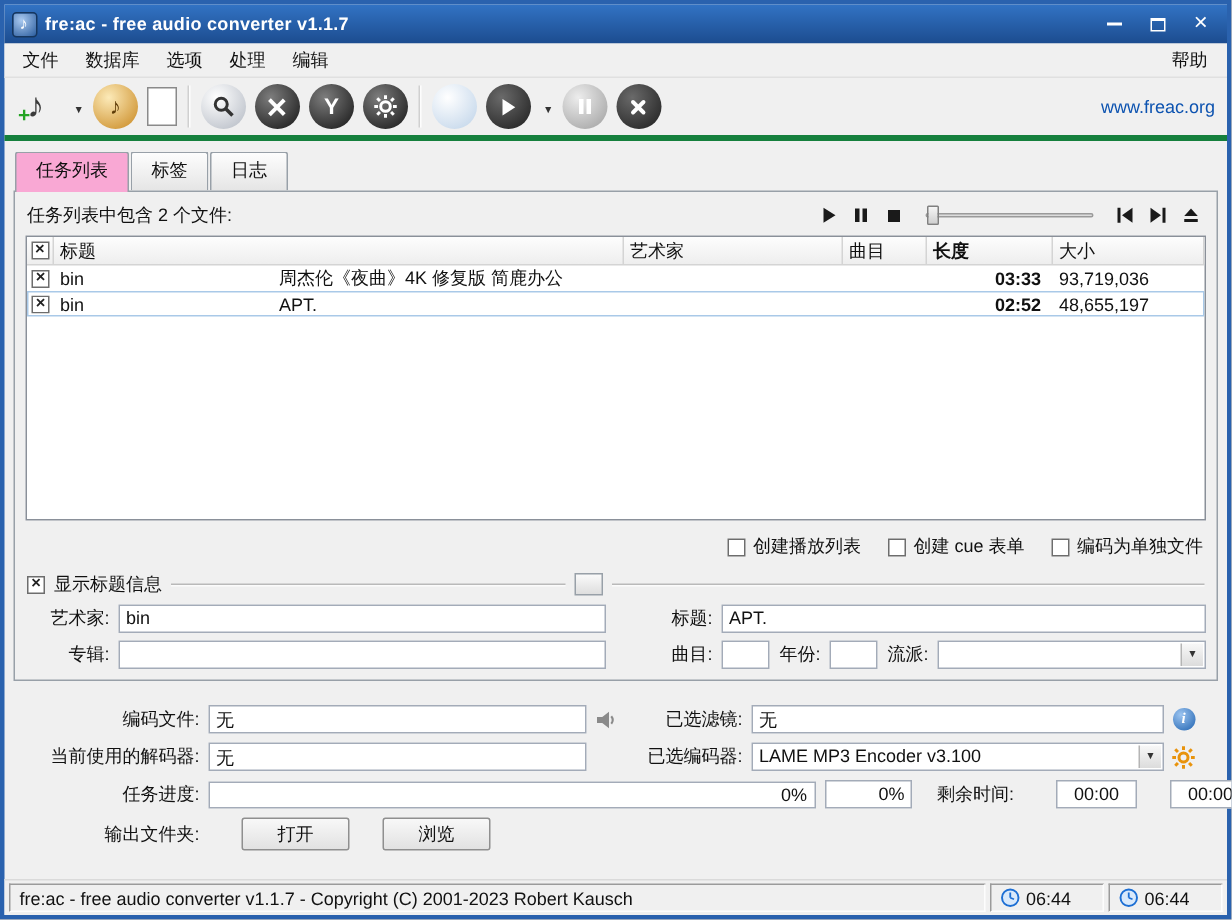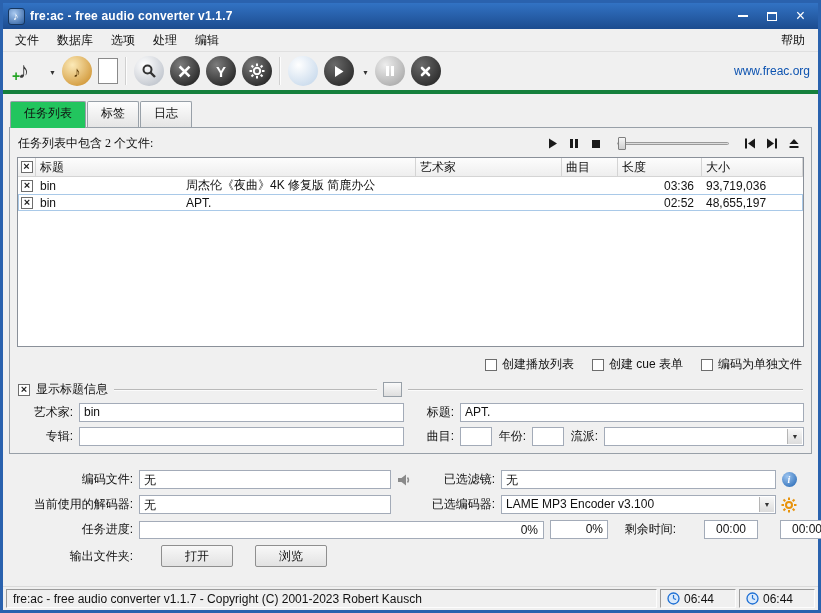--- a/index.html
+++ b/index.html
@@ -57,63 +57,63 @@
   .glyph-Y::after{ content:"Y"; }
   .dd-arrow{ margin-left:2px; }
   .dd-arrow::after{ content:"▼"; font-size:7px; color:#333; }
   .freac-link{ margin-left:auto; color:#0d53b0; }
   
   .content{ flex:1; display:flex; flex-direction:column; padding:0 6px; min-height:0; }
   .tabstrip{ display:flex; margin-top:7px; padding-left:1px; }
   .tab{ padding:3px 13px 4px; border:1px solid #98a0a8; border-bottom:none;
     background:linear-gradient(#fdfdfd,#e5e5e5); margin-right:1px;
     border-radius:2px 2px 0 0; position:relative; }
-  .tab.active{ background:#22c55e; z-index:3; margin-bottom:-1px; padding-bottom:6px;font-family:Liberation Serif, serif; }
+  .tab.active{ background:#f9a8d4; z-index:3; margin-bottom:-1px; padding-bottom:6px;font-family:Liberation Serif, serif; }
   .pane{ border:1px solid #98a0a8; background:#f0f0f0; padding:5px 7px 7px; position:relative; z-index:1; }
   
-  .summary-row{ display:flex; align-items:center; margin:2px 1px 5px;font-family:Liberation Serif, serif; }
+  .summary-row{ display:flex; align-items:center; margin:2px 1px 5px; }
   .transport{ margin-left:auto; display:flex; align-items:center; gap:4px; }
   .tpbtn{ width:18px; height:15px; display:flex; align-items:center; justify-content:center; }
   .slider{ width:112px; height:15px; position:relative; margin:0 8px; }
   .slider .groove{ position:absolute; left:0; right:0; top:6px; height:3px;
     background:#dcdcdc; border:1px solid #9a9a9a; border-radius:2px; }
   .slider .thumb{ position:absolute; left:1px; top:1px; width:8px; height:13px;
     background:linear-gradient(#f6f6f6,#cfcfcf); border:1px solid #808080; border-radius:1px; }
   
   .table{ border:1px solid #8a9099; background:#fff; height:190px; overflow:hidden; }
   .thead{ display:flex; height:19px; background:linear-gradient(#fdfdfd,#eeeeee);
     border-bottom:1px solid #d4d4d4; }
   .th{ display:flex; align-items:center; padding:0 4px; border-right:1px solid #d4d4d4; }
   .trow{ display:flex; height:17px; align-items:center; }
   .trow.focused{ outline:1px solid #a9c9e8; outline-offset:-1px; }
   .td{ padding:0 4px; white-space:nowrap; overflow:hidden; }
   .col-cb{ width:18px; flex:0 0 auto; display:flex; align-items:center; justify-content:center; padding:0; }
   .col-artist{ width:146px; flex:0 0 auto; }
   .col-title{ width:380px; flex:0 0 auto; }
   .col-track{ width:56px; flex:0 0 auto; }
-  .col-length{ width:84px; flex:0 0 auto; }
+  .col-length{ width:84px; flex:0 0 auto;font-weight:bold; }
   .col-size{ flex:1; }
   .td.col-length{ text-align:right; padding-right:8px; }
   .td.col-size{ text-align:right; padding-right:40px; }
   .cb{ width:12px; height:12px; background:#fff; border:1px solid #6d6d6d;
     display:inline-flex; align-items:center; justify-content:center;
     font-size:11px; line-height:1; color:#222; flex:0 0 auto; }
   .cb.checked::after{ content:"×"; font-weight:bold; margin-top:-1px; }
   
   .options-row{ display:flex; justify-content:flex-end; align-items:center; gap:18px; margin:9px 2px 0; }
   .opt{ display:flex; align-items:center; gap:5px; }
   
   .tagheader{ display:flex; align-items:center; gap:6px; margin:8px 1px 2px;justify-content:center; }
   .hline{ height:0; border-top:1px solid #b9b9b9; border-bottom:1px solid #fbfbfb; }
   .hl-a{ flex:2; } .hl-b{ flex:3; }
   .mini-drop{ width:19px; height:15px; display:flex; align-items:center; justify-content:center;
     background:linear-gradient(#fafafa,#dedede); border:1px solid #98a0a8; }
   .form-row{ display:flex; align-items:center; margin-top:5px; }
   .flbl{ text-align:right; padding-right:6px; flex:0 0 auto; }
-  .w62{ width:62px; } .w56{ width:56px; } .w40{ width:40px; }
+  .w62{ width:62px; } .w56{ width:77px; } .w40{ width:40px; }
   .field{ height:19px; background:#fff; border:1px solid #a3abb8; padding:1px 4px;
     white-space:nowrap; overflow:hidden; }
   .fa{ width:325px; flex:0 0 auto; } .ffill{ flex:1; } .ftiny{ width:32px; flex:0 0 auto; }
   .combo{ position:relative; padding-right:18px; }
   .combo-arrow{ position:absolute; right:1px; top:1px; bottom:1px; width:15px;
     display:flex; align-items:center; justify-content:center;
     background:linear-gradient(#f8f8f8,#dcdcdc); border-left:1px solid #b5b5b5; }
   .combo-arrow::after{ content:"▼"; font-size:7px; color:#333; }
   
   .statgroup{ margin:10px 10px 0 4px; }
@@ -311,21 +311,21 @@
           <span class="th col-length">长度</span>
           <span class="th col-size">大小</span>
         </div>
         <div class="trow">
           <span class="td col-cb">
               <span class="cb checked"></span>
             </span>
           <span class="td col-artist">bin</span>
           <span class="td col-title">周杰伦《夜曲》4K 修复版 简鹿办公</span>
           <span class="td col-track"></span>
-          <span class="td col-length">03:36</span>
+          <span class="td col-length">03:33</span>
           <span class="td col-size">93,719,036</span>
         </div>
         <div class="trow focused">
           <span class="td col-cb">
               <span class="cb checked"></span>
             </span>
           <span class="td col-artist">bin</span>
           <span class="td col-title">APT.</span>
           <span class="td col-track"></span>
           <span class="td col-length">02:52</span>

